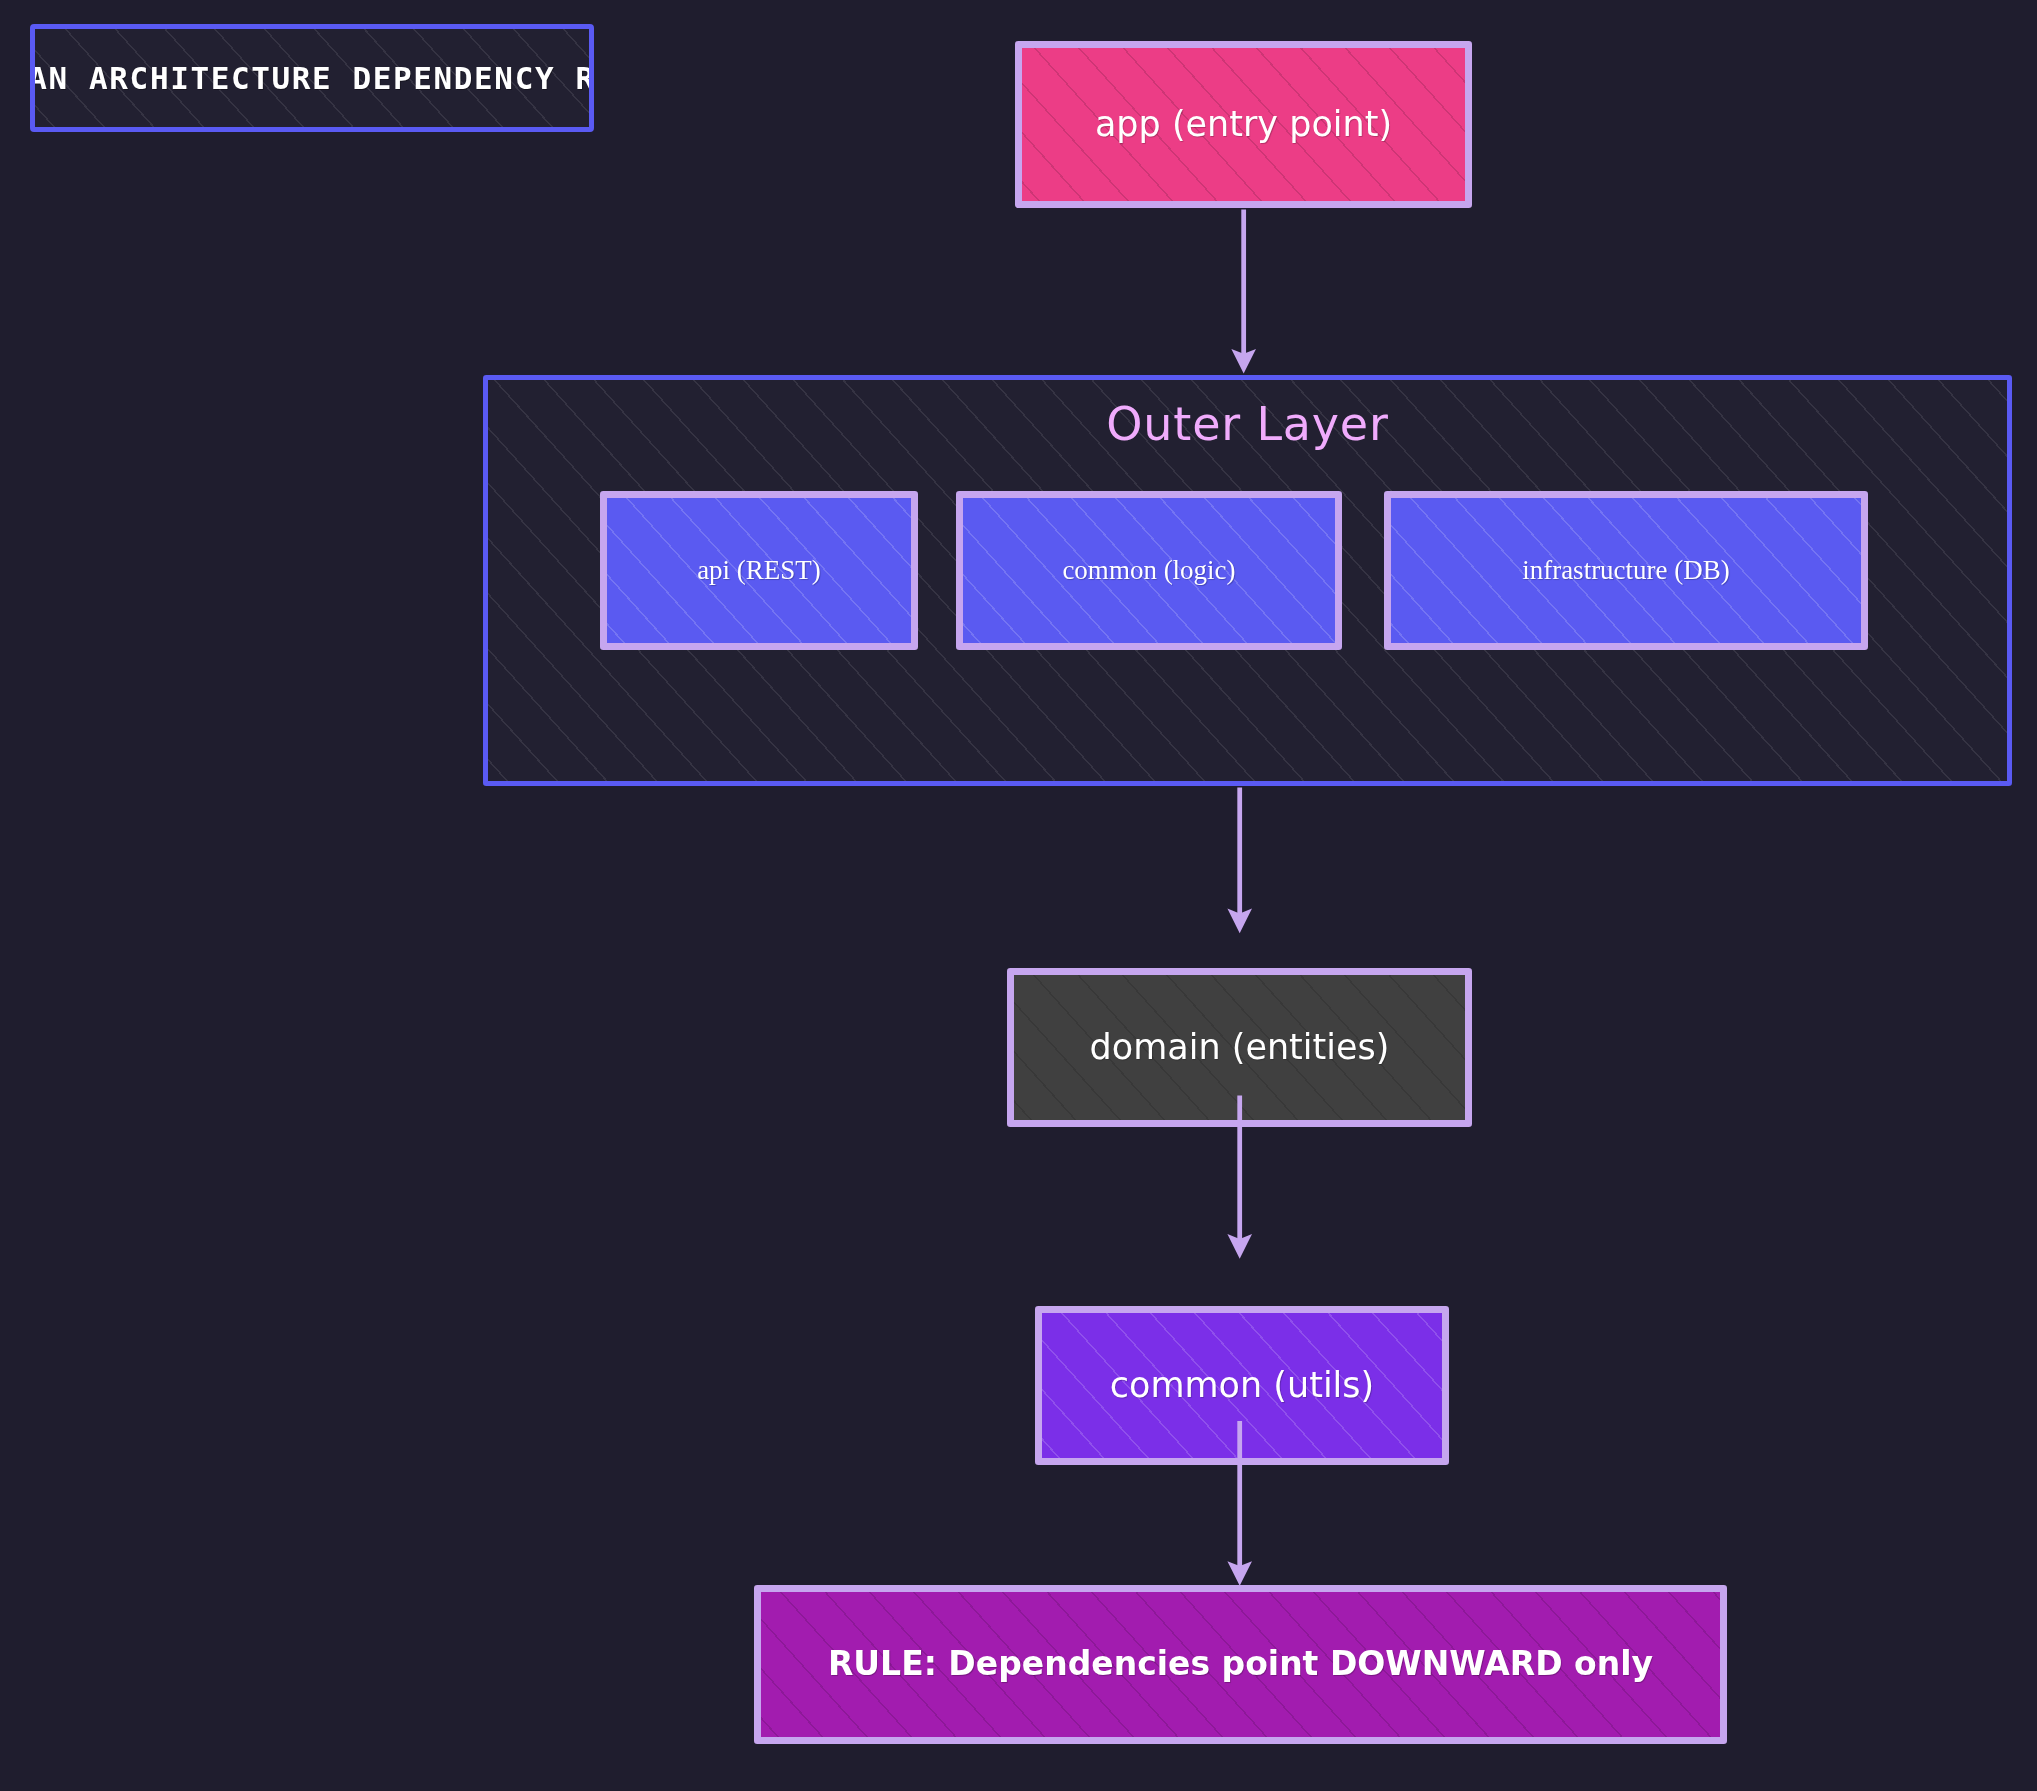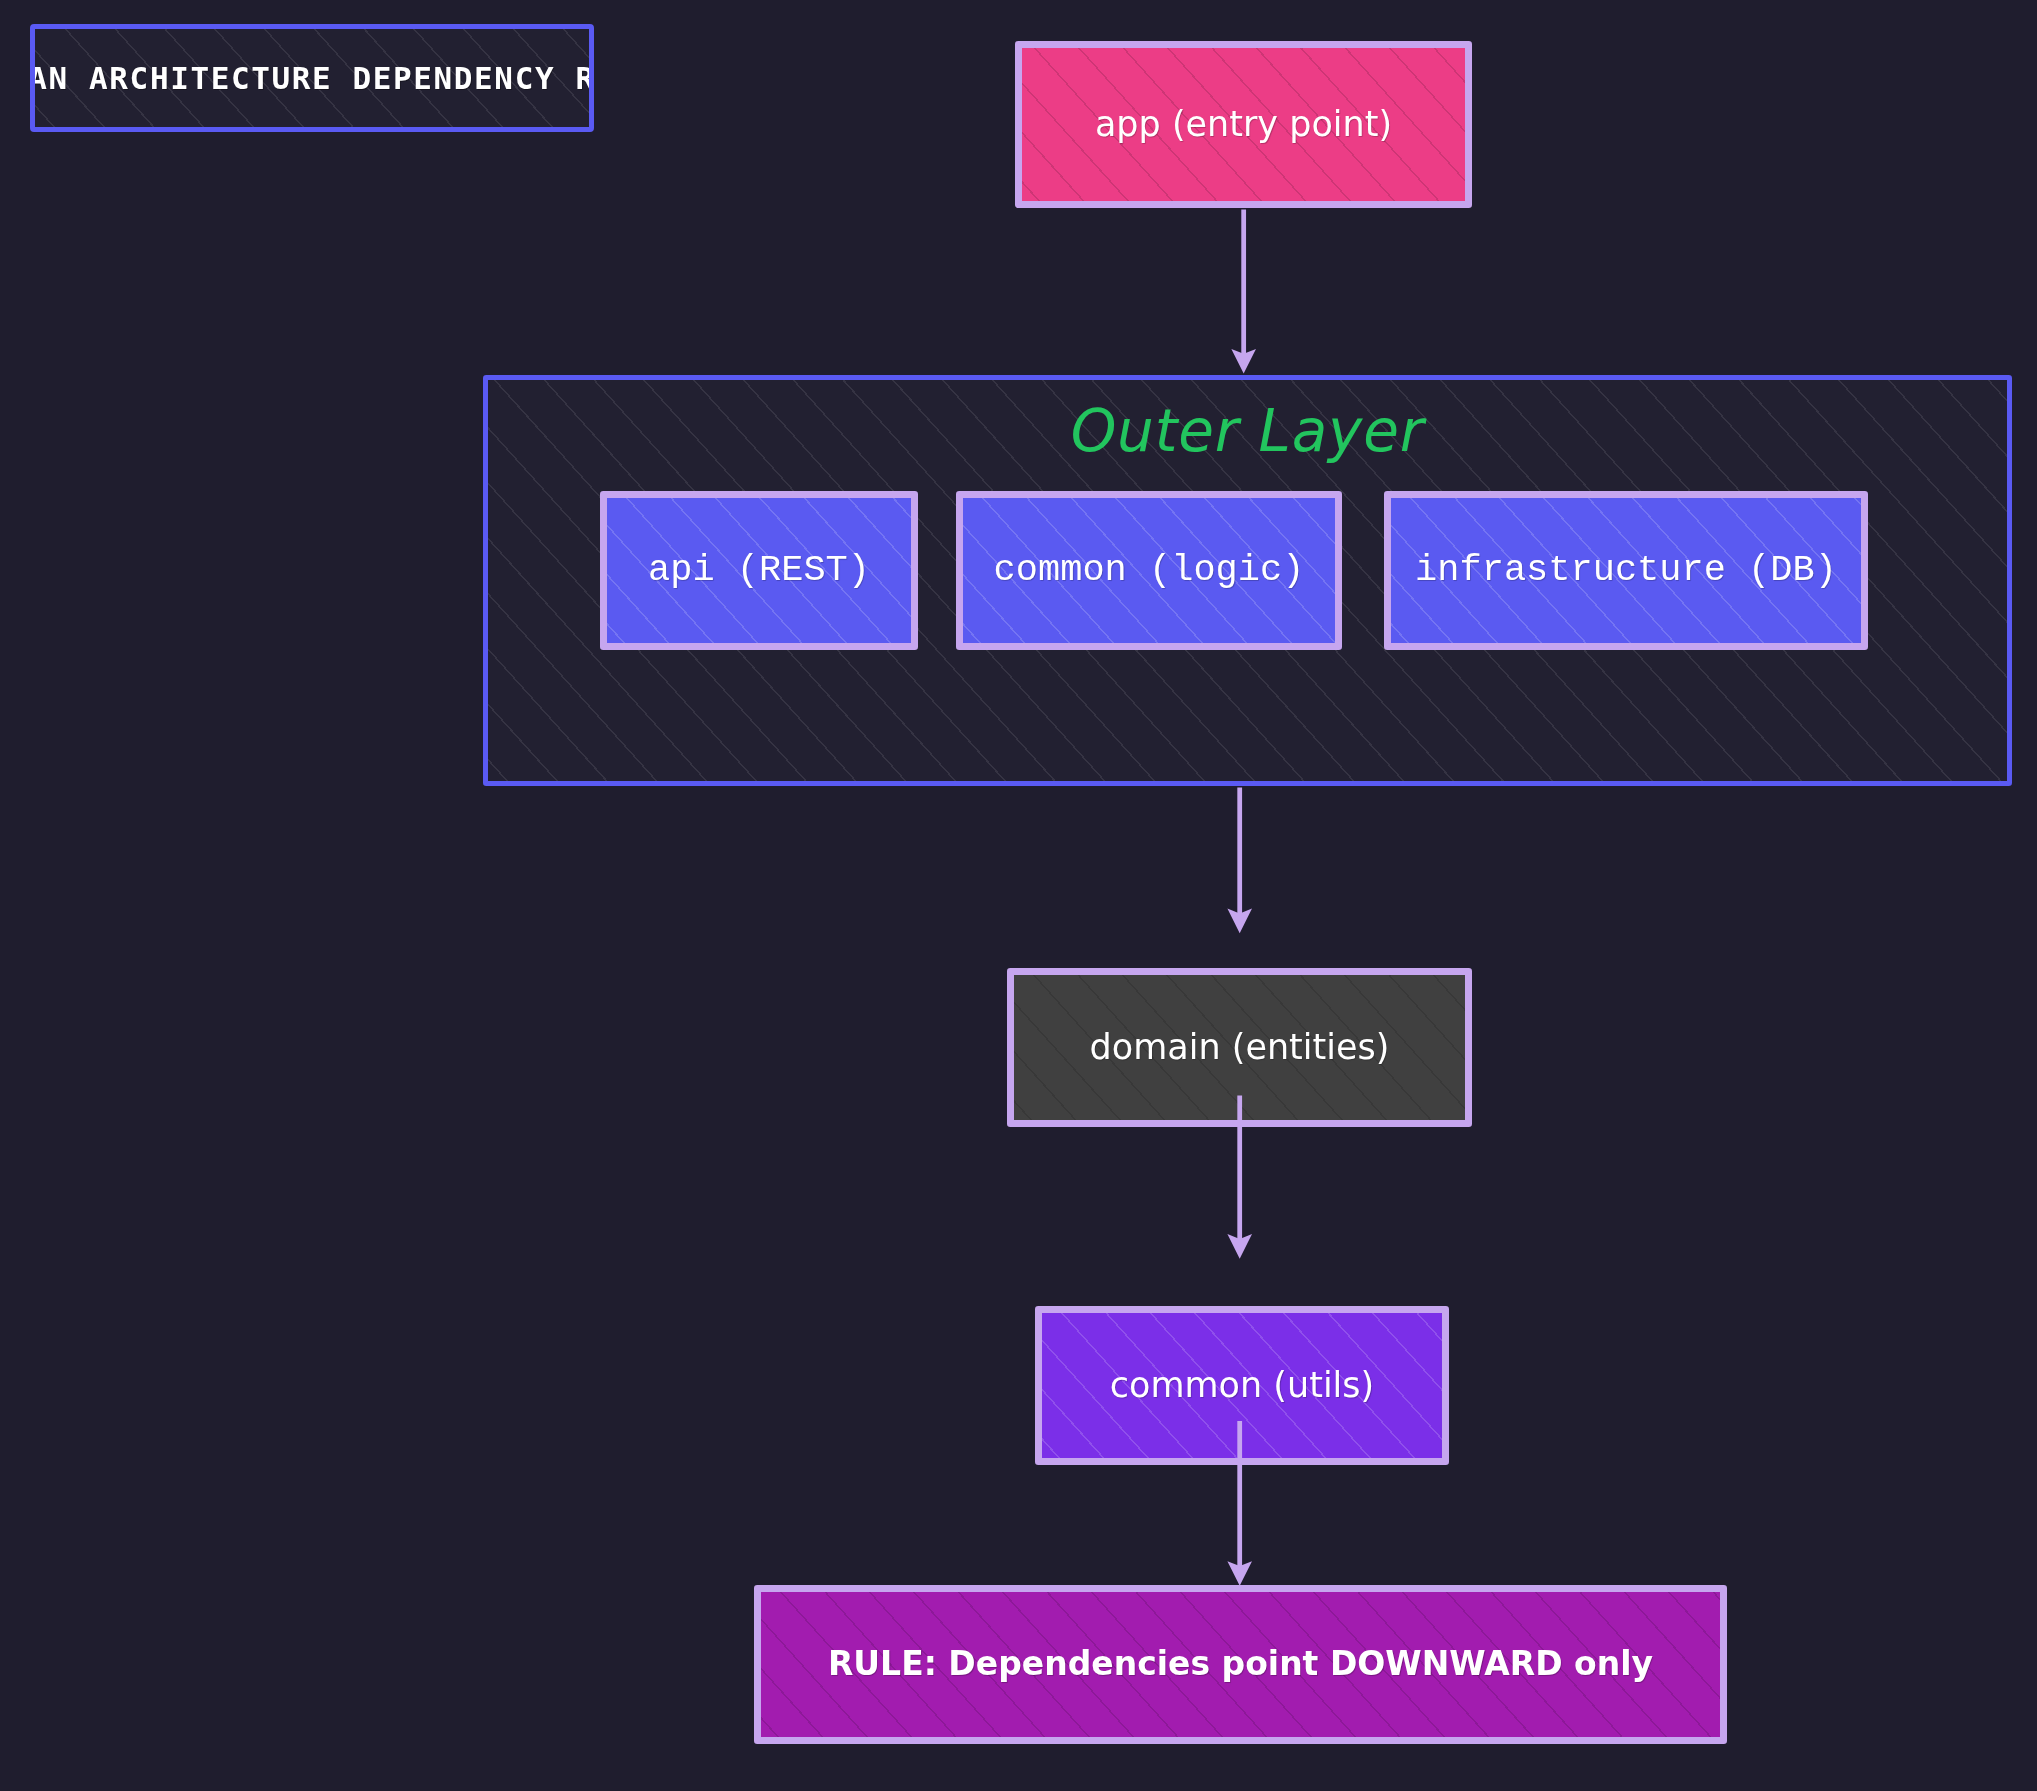--- a/index.html
+++ b/index.html
@@ -101,41 +101,40 @@
     color: #d4d8f7;
     text-shadow: 0.8px 0.8px 0 rgba(0,0,0,0.35);
   }
   .t-node {
     font-family: "DejaVu Sans", sans-serif;
     font-size: 35px;
     font-weight: 500;
     text-shadow: 0.8px 0.8px 0.8px rgba(0,0,0,0.22);
   }
   .t-node-sm {
-    font-family: Liberation Mono, monospace;
-    font-size: 37px;
+    font-family: Liberation Serif, serif;
+    font-size: 27px;
     font-weight: 500;
     text-shadow: 0.8px 0.8px 0.8px rgba(0,0,0,0.22);
   }
   .t-rule {
     font-family: "DejaVu Sans", sans-serif;
     font-size: 33px;
     font-weight: 600;
     text-shadow: 0.8px 0.8px 0.8px rgba(0,0,0,0.25);
   }
   .t-group {
     position: absolute;
     z-index: 4;
     font-family: "DejaVu Sans", sans-serif;
-    font-size: 58px;
+    font-size: 46px;
     font-weight: 400;
-    color: #22c55e;
+    color: #f0abfc;
     letter-spacing: 0.8px;
     white-space: nowrap;
-    font-style: italic;
   }
 
   
   .group {
     position: absolute;
     box-sizing: border-box;
     background: #222031;
     border: 5.6px solid #5a5af3;
     border-radius: 3.2px;
     overflow: hidden;

